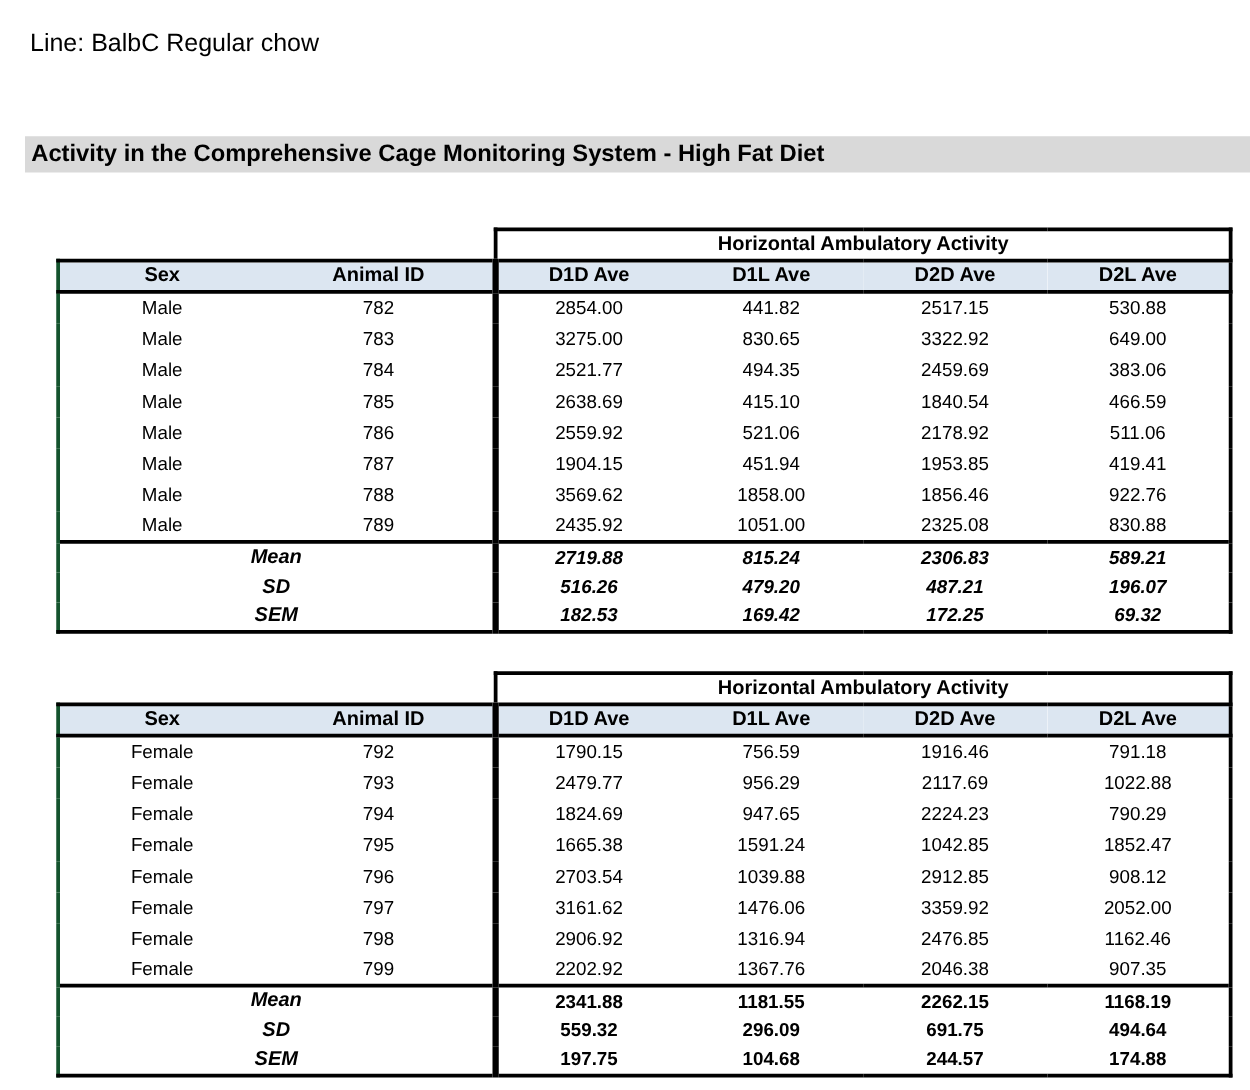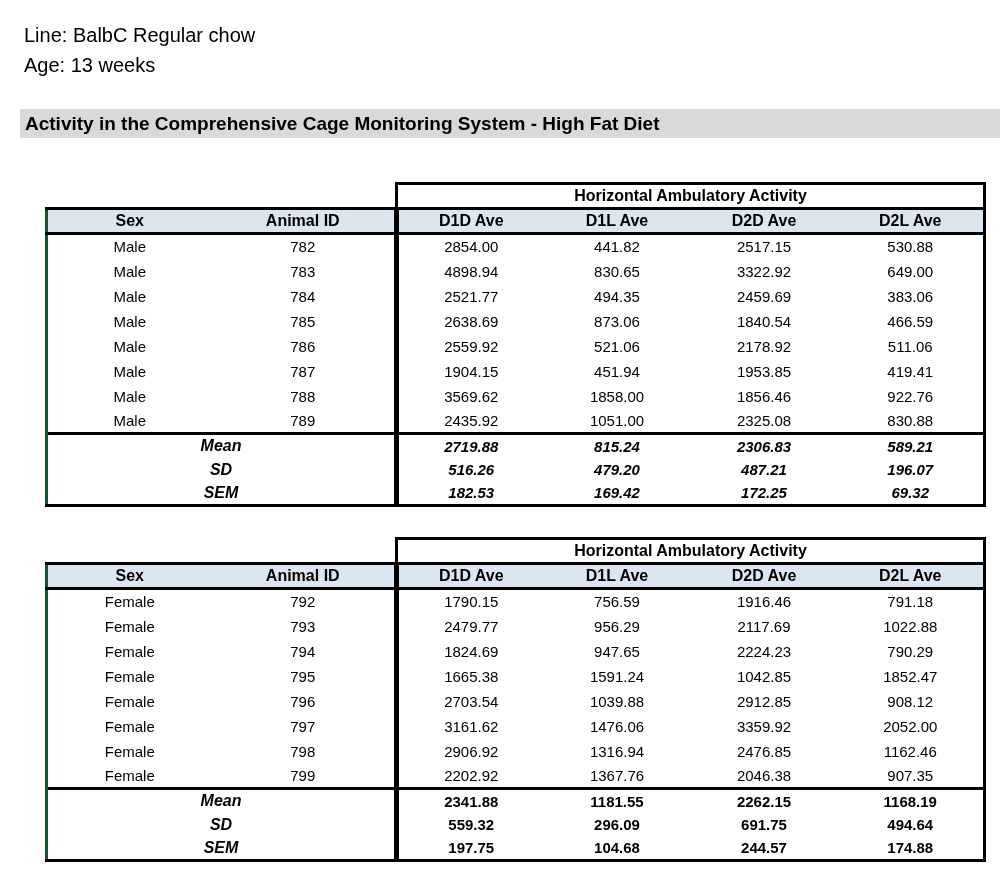--- a/index.html
+++ b/index.html
@@ -45,21 +45,20 @@
   .div { border-left: 5px solid #000; }
   tr.summary td { font-weight: bold; height: 24px; }
   tr.summary td.label { font-style: italic; font-size: 16px; }
   tr.italic-vals td.val { font-style: italic; }
 </style>
 </head>
 <body>
 
 <div class="meta">
   <div>Line: BalbC Regular chow</div>
-  <div>Age: 13 weeks</div>
 </div>
 
 <div class="banner">Activity in the Comprehensive Cage Monitoring System - High Fat Diet</div>
 
 <div class="tbl-wrap t0">
   <table>
     <colgroup>
       <col style="width:165px">
         <col style="width:185px">
       <col style="width:147px">
@@ -86,38 +85,38 @@
           <td class="bl">Male</td>
           <td>782</td>
           <td class="div">2854.00</td>
           <td>441.82</td>
           <td>2517.15</td>
           <td class="br">530.88</td>
         </tr>
         <tr>
           <td class="bl">Male</td>
           <td>783</td>
-          <td class="div">4898.94</td>
+          <td class="div">3275.00</td>
           <td>830.65</td>
           <td>3322.92</td>
           <td class="br">649.00</td>
         </tr>
         <tr>
           <td class="bl">Male</td>
           <td>784</td>
           <td class="div">2521.77</td>
           <td>494.35</td>
           <td>2459.69</td>
           <td class="br">383.06</td>
         </tr>
         <tr>
           <td class="bl">Male</td>
           <td>785</td>
           <td class="div">2638.69</td>
-          <td>873.06</td>
+          <td>415.10</td>
           <td>1840.54</td>
           <td class="br">466.59</td>
         </tr>
         <tr>
           <td class="bl">Male</td>
           <td>786</td>
           <td class="div">2559.92</td>
           <td>521.06</td>
           <td>2178.92</td>
           <td class="br">511.06</td>

